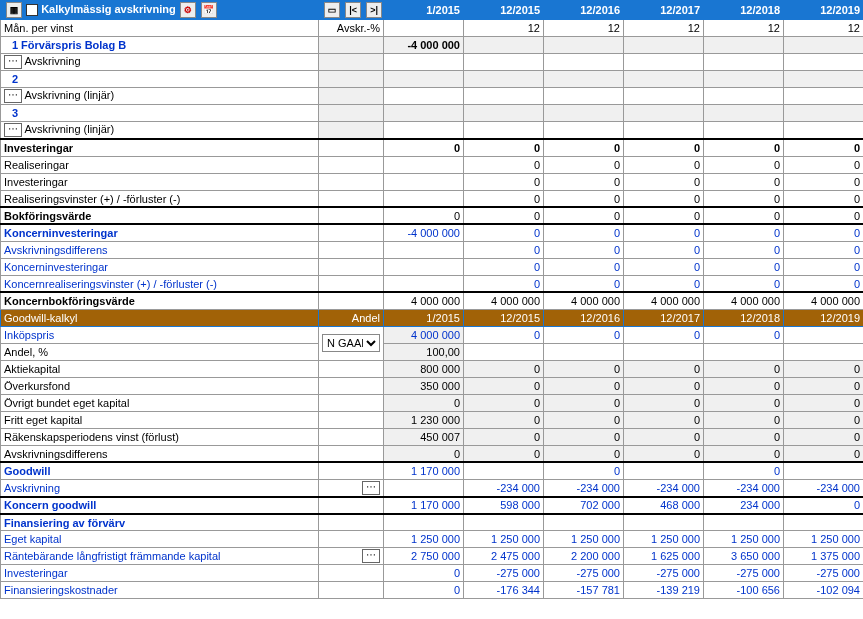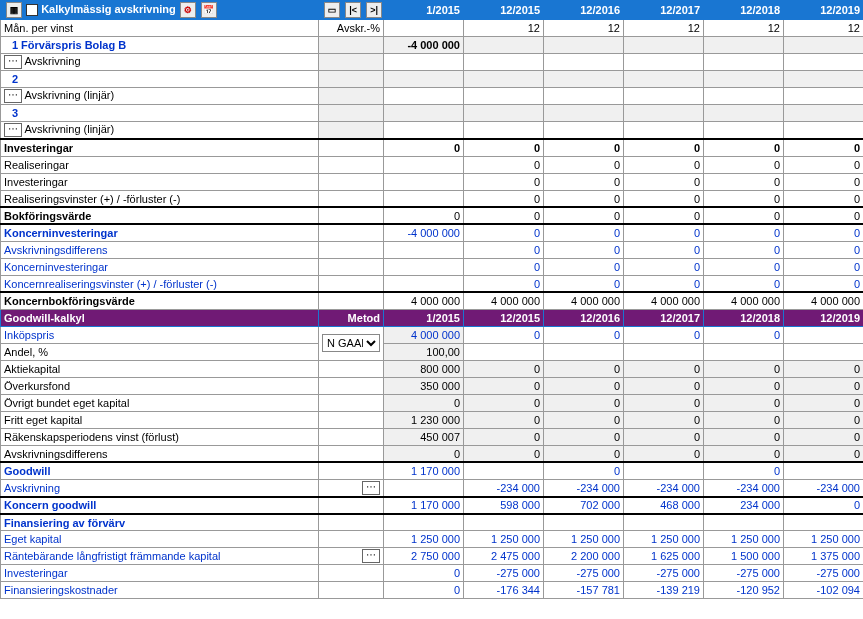--- a/index.html
+++ b/index.html
@@ -2,21 +2,21 @@
 <html><head>
 <meta charset="utf-8">
 <style>
 * { box-sizing: border-box; margin: 0; padding: 0; }
 body { font-family: Arial, sans-serif; font-size: 11px; background: #fff; width: 863px; }
 table { border-collapse: collapse; width: 100%; table-layout: fixed; }
 td, th { border: 1px solid #999; padding: 1px 3px; height: 17px; overflow: hidden; white-space: nowrap; }
 .hdr-blue { background: #1976d2; color: #fff; font-weight: bold; }
 .hdr-blue td { border-color: #1976d2; }
 .period-cell { text-align: right; }
-.section-hdr { background: #701a75; color: #fff; font-weight: bold; }
+.section-hdr { background: #a16207; color: #fff; font-weight: normal; }
 .section-hdr td { border-color: #1976d2; }
 .num { text-align: right; }
 .bold { font-weight: bold; }
 .blue-text { color: #0033cc; }
 .input-cell { background: #f0f0f0; }
 .icon-btn { display: inline-block; width: 16px; height: 16px; background: #e8e8e8; border: 1px solid #888; text-align: center; line-height: 14px; font-size: 10px; vertical-align: middle; cursor: pointer; }
 .ellipsis-btn { display: inline-block; width: 18px; height: 14px; background: #fff; border: 1px solid #666; text-align: center; line-height: 10px; font-size: 10px; cursor: pointer; vertical-align: middle; }
 .toolbar-cell { background: #1976d2; color: #fff; vertical-align: middle; padding-left: 4px; }
 .toolbar-cell .icon-btn { margin: 0 1px; background: #eee; color: #000; font-size: 9px; }
 .checkbox { display: inline-block; width: 12px; height: 12px; background: #fff; border: 1px solid #333; vertical-align: middle; }
@@ -234,21 +234,21 @@
 <td class="num">4 000 000</td>
 <td class="num">4 000 000</td>
 <td class="num">4 000 000</td>
 <td class="num">4 000 000</td>
 <td class="num">4 000 000</td>
 <td class="num">4 000 000</td>
 </tr>
 
 <tr class="section-hdr">
 <td>Goodwill-kalkyl</td>
-<td class="num">Metod</td>
+<td class="num">Andel</td>
 <td class="period-cell">1/2015</td>
 <td class="period-cell">12/2015</td>
 <td class="period-cell">12/2016</td>
 <td class="period-cell">12/2017</td>
 <td class="period-cell">12/2018</td>
 <td class="period-cell">12/2019</td>
 </tr>
 
 <tr>
 <td class="blue-text">Inköpspris</td>
@@ -382,38 +382,38 @@
 <td class="num blue-text">1 250 000</td>
 <td class="num blue-text">1 250 000</td>
 </tr>
 <tr>
 <td class="blue-text">Räntebärande långfristigt främmande kapital</td>
 <td style="text-align:right"><span class="ellipsis-btn">⋯</span></td>
 <td class="num blue-text">2 750 000</td>
 <td class="num blue-text">2 475 000</td>
 <td class="num blue-text">2 200 000</td>
 <td class="num blue-text">1 625 000</td>
-<td class="num blue-text">1 500 000</td>
+<td class="num blue-text">3 650 000</td>
 <td class="num blue-text">1 375 000</td>
 </tr>
 <tr>
 <td class="blue-text">Investeringar</td>
         <td></td>
 <td class="num blue-text">0</td>
 <td class="num blue-text">-275 000</td>
 <td class="num blue-text">-275 000</td>
 <td class="num blue-text">-275 000</td>
 <td class="num blue-text">-275 000</td>
 <td class="num blue-text">-275 000</td>
 </tr>
 <tr>
 <td class="blue-text">Finansieringskostnader</td>
         <td></td>
 <td class="num blue-text">0</td>
 <td class="num blue-text">-176 344</td>
 <td class="num blue-text">-157 781</td>
 <td class="num blue-text">-139 219</td>
-<td class="num blue-text">-120 952</td>
+<td class="num blue-text">-100 656</td>
 <td class="num blue-text">-102 094</td>
 </tr>
 
 </tbody>
   </table>
 
 </body></html>

